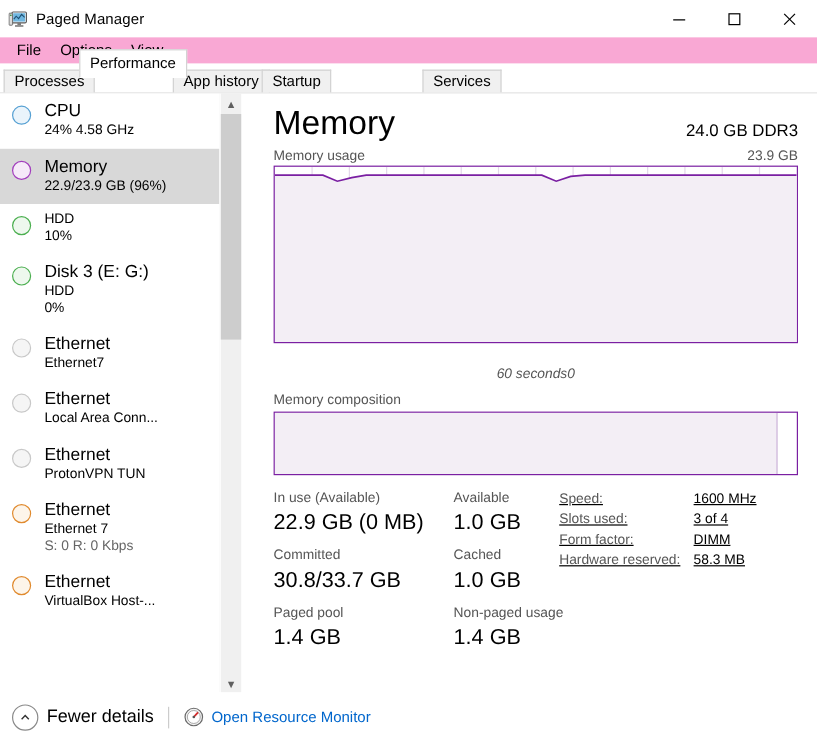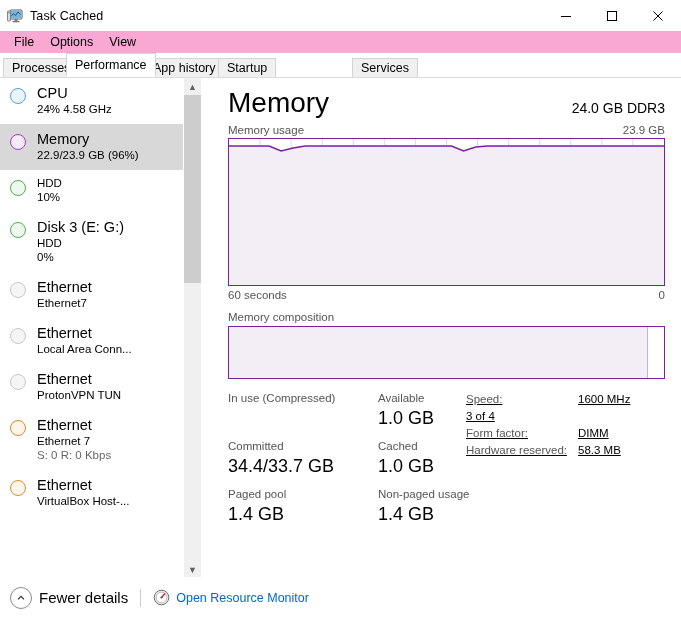--- a/index.html
+++ b/index.html
@@ -90,21 +90,21 @@
     color: #000000;
     background: #f0f0f0;
     border: 1px solid #d3d3d3;
     border-bottom: none;
     box-sizing: border-box;
     white-space: nowrap;
   }
   .tab.active {
     height: 24px;
     line-height: 22px;
-    bottom: 0px;
+    bottom: 12px;
     background: #ffffff;
     border: 1px solid #d3d3d3;
     border-bottom: 1px solid #ffffff;
     z-index: 3;
   }
   .tab.blank {
     color: transparent;
     background: transparent;
     border-color: transparent;
   }
@@ -222,24 +222,25 @@
     border: 1px solid #8a2be2;
     border-color: #7a1fa2;
     position: relative;
     background: #ffffff;
     box-sizing: border-box;
     overflow: hidden;
   }
   .graph-box svg { display:block; width:100%; height:100%; }
   .axis-row {
     display: flex;
-    justify-content: space-between;
+    justify-content: center;
     font-size: 11.5px;
     color: #555555;
-    margin-top: 3px;
+    margin-top: 20px;
+    font-style: italic;
   }
   .comp-label {
     font-size: 11.5px;
     color: #555555;
     margin-top: 10px;
     margin-bottom: 3px;
   }
   .comp-box {
     height: 53px;
     border: 1px solid #7a1fa2;
@@ -350,21 +351,21 @@
     <svg width="16" height="16" viewBox="0 0 16 16">
       <rect x="3" y="2" width="12" height="9" rx="1" fill="#ffffff" stroke="#5a5a5a" stroke-width="1"></rect>
       <rect x="4" y="3" width="10" height="7" fill="#6fb7e0"></rect>
       <polyline points="4.5,8 6.5,5.5 8.5,7.5 11,4 13.5,6.5" fill="none" stroke="#1d4f72" stroke-width="0.9"></polyline>
       <rect x="7.5" y="11" width="3" height="2" fill="#7a7a7a"></rect>
       <rect x="5.5" y="13" width="7" height="1.3" fill="#7a7a7a"></rect>
       <rect x="0.5" y="3" width="3" height="10" rx="0.6" fill="#dcdcdc" stroke="#6a6a6a" stroke-width="0.8"></rect>
       <rect x="1.3" y="4.2" width="1.4" height="1.1" fill="#3f8f3f"></rect>
     </svg>
   </div>
-  <span class="title-text">Task Cached</span>
+  <span class="title-text">Paged Manager</span>
   <div class="winbtns">
     <button class="winbtn">
       <svg width="12" height="12" viewBox="0 0 12 12">
           <line x1="1" y1="6.5" x2="11" y2="6.5" stroke="#000" stroke-width="1"></line>
         </svg>
     </button>
     <button class="winbtn">
       <svg width="12" height="12" viewBox="0 0 12 12">
           <rect x="1.5" y="1.5" width="9" height="9" fill="none" stroke="#000" stroke-width="1"></rect>
         </svg>
@@ -526,32 +527,33 @@
     <div class="comp-box">
       <div class="comp-fill" style="width:96%;"></div>
       <div class="comp-div" style="left:96%;"></div>
     </div>
 
     <div class="stats">
       <div class="stats-left">
 
         <div class="stat-row">
           <div class="stat-cell c1">
-            <div class="stat-label">In use (Compressed)</div>
+            <div class="stat-label">In use (Available)</div>
+            <div class="stat-value">22.9 GB (0 MB)</div>
           </div>
           <div class="stat-cell c2">
             <div class="stat-label">Available</div>
             <div class="stat-value">1.0 GB</div>
           </div>
         </div>
 
         <div class="stat-row">
           <div class="stat-cell c1">
             <div class="stat-label">Committed</div>
-            <div class="stat-value">34.4/33.7 GB</div>
+            <div class="stat-value">30.8/33.7 GB</div>
           </div>
           <div class="stat-cell c2">
             <div class="stat-label">Cached</div>
             <div class="stat-value">1.0 GB</div>
           </div>
         </div>
 
         <div class="stat-row">
           <div class="stat-cell c1">
             <div class="stat-label">Paged pool</div>
@@ -563,20 +565,21 @@
           </div>
         </div>
       </div>
 
       <div class="specs">
         <div class="spec-row">
           <span class="spec-key">Speed:</span>
           <span class="spec-val">1600 MHz</span>
         </div>
         <div class="spec-row">
+          <span class="spec-key">Slots used:</span>
           <span class="spec-val">3 of 4</span>
         </div>
         <div class="spec-row">
           <span class="spec-key">Form factor:</span>
           <span class="spec-val">DIMM</span>
         </div>
         <div class="spec-row">
           <span class="spec-key">Hardware reserved:</span>
           <span class="spec-val">58.3 MB</span>
         </div>

